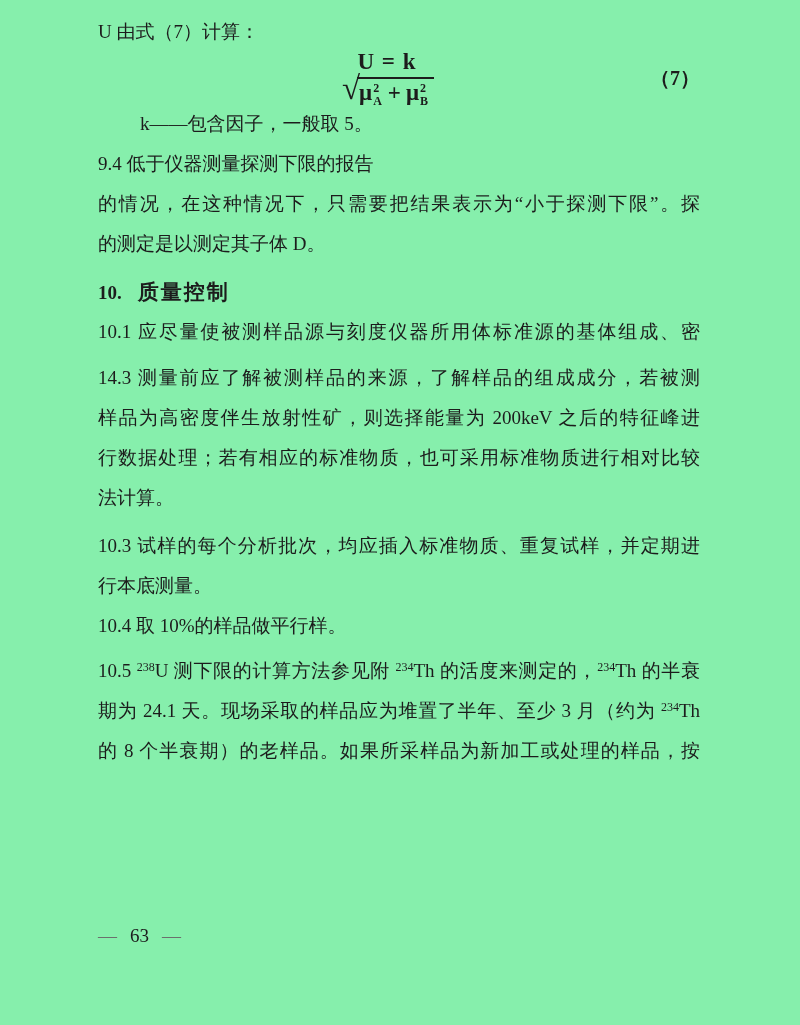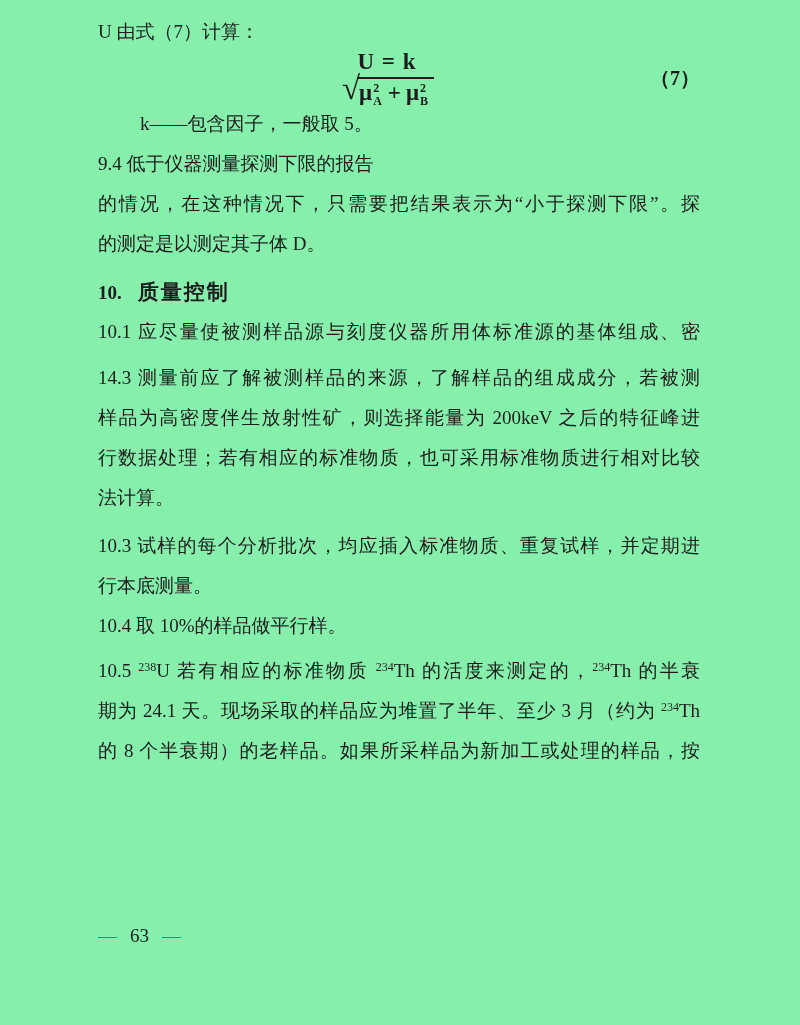--- a/index.html
+++ b/index.html
@@ -84,21 +84,21 @@
     <div class="line just mt6">14.3 测量前应了解被测样品的来源，了解样品的组成成分，若被测</div>
     <div class="line just">样品为高密度伴生放射性矿，则选择能量为 200keV 之后的特征峰进</div>
     <div class="line just">行数据处理；若有相应的标准物质，也可采用标准物质进行相对比较</div>
     <div class="line">法计算。</div>
 
     <div class="line just mt8">10.3 试样的每个分析批次，均应插入标准物质、重复试样，并定期进</div>
     <div class="line">行本底测量。</div>
 
     <div class="line">10.4 取 10%的样品做平行样。</div>
 
-    <div class="line just mt5"><span>10.5 </span><sup>238</sup><span>U 若有相应的标准物质 </span><sup>234</sup><span>Th 的活度来测定的，</span><sup>234</sup><span>Th 的半衰</span></div>
+    <div class="line just mt5"><span>10.5 </span><sup>238</sup><span>U 测下限的计算方法参见附 </span><sup>234</sup><span>Th 的活度来测定的，</span><sup>234</sup><span>Th 的半衰</span></div>
     <div class="line just"><span>期为 24.1 天。现场采取的样品应为堆置了半年、至少 3 月（约为 </span><sup>234</sup><span>Th</span></div>
     <div class="line just">的 8 个半衰期）的老样品。如果所采样品为新加工或处理的样品，按</div>
 
   </div>
 
   <div class="footer">
     <span class="dash">—</span>
     <span class="page-no">63</span>
     <span class="dash">—</span>
   </div>

